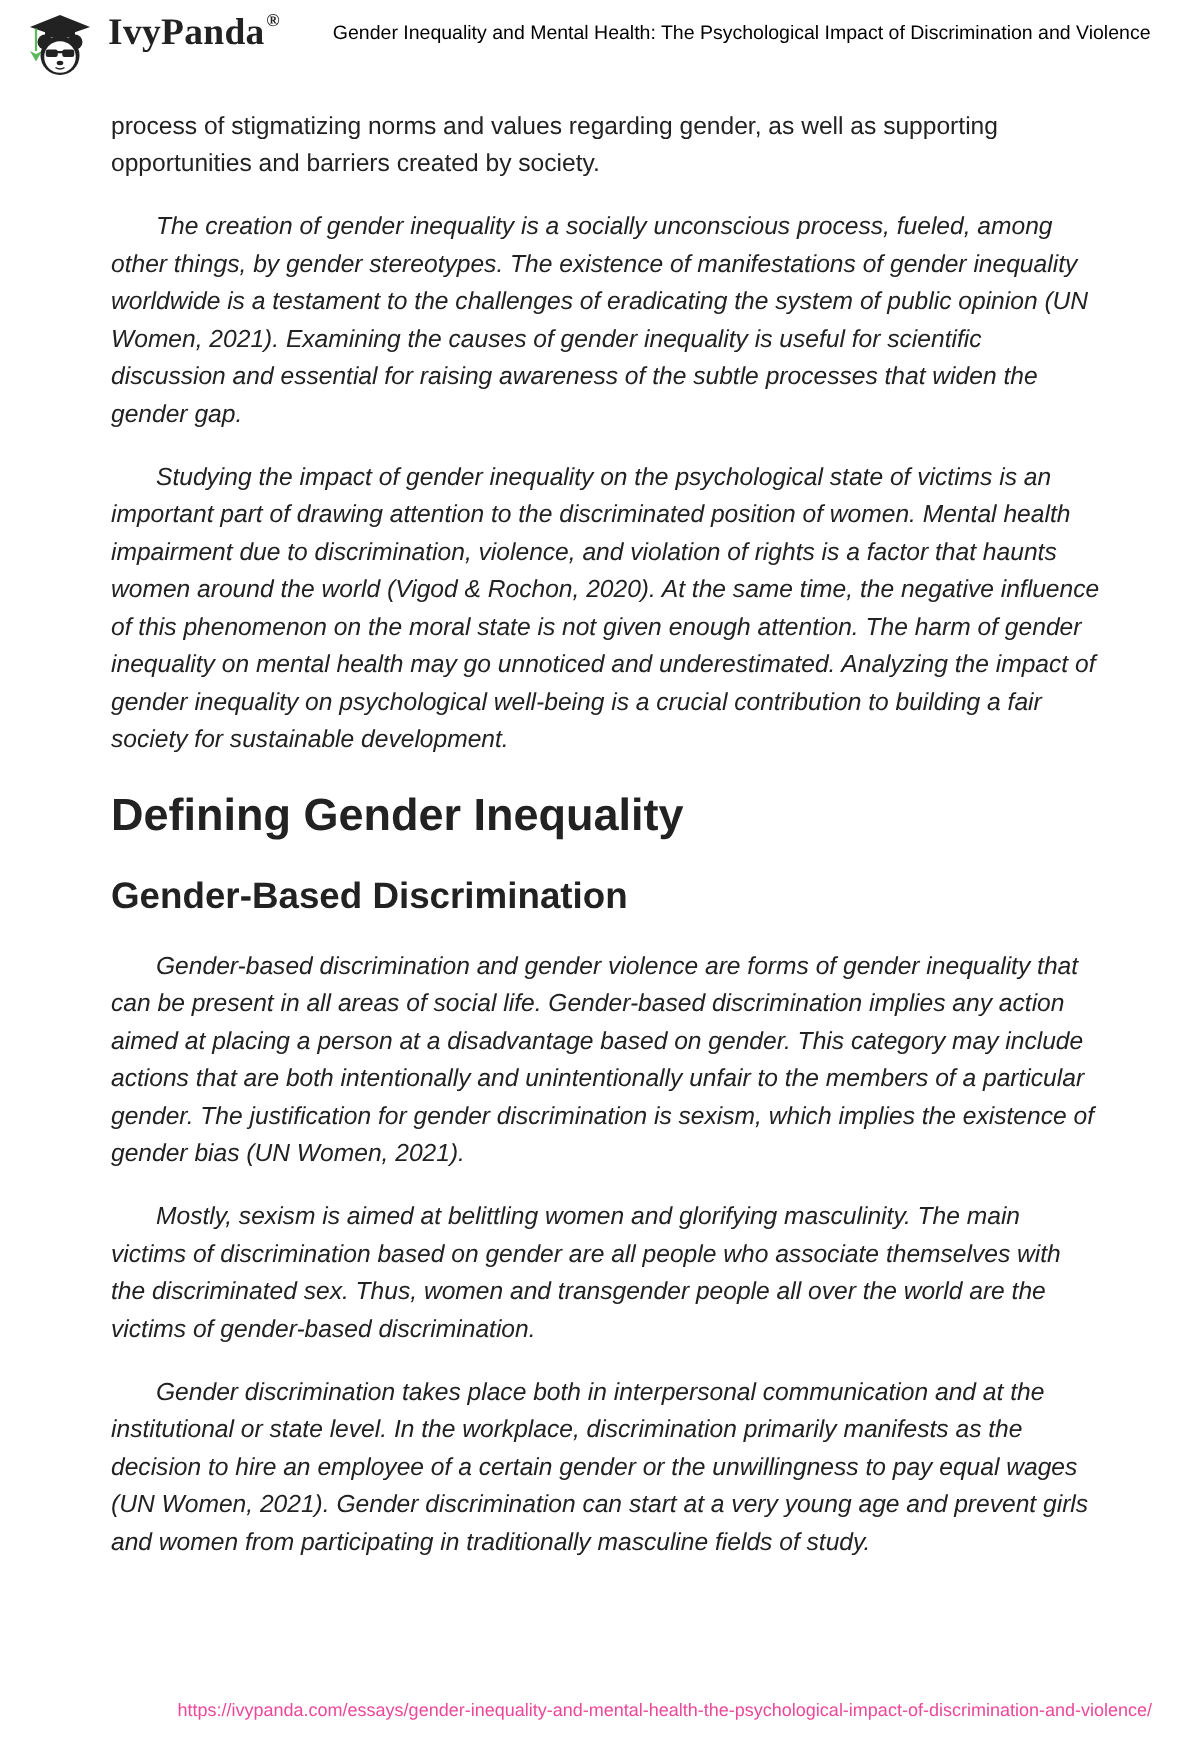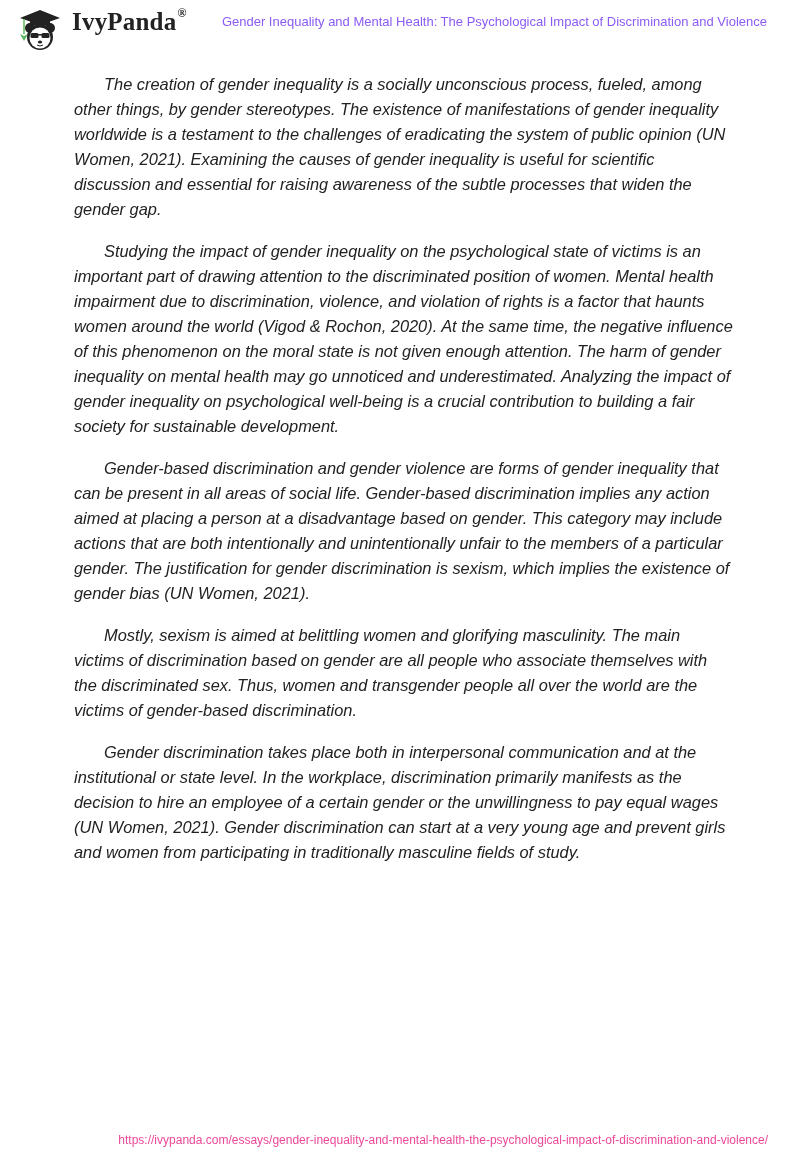--- a/index.html
+++ b/index.html
@@ -48,21 +48,21 @@
       vertical-align: top;
       position: relative;
       top: -2px;
       margin-left: 1px;
     }
     .doc-title {
       position: absolute;
       right: 33px;
       top: 14px;
       font-size: 13px;
-      color: #8b5cf6;
+      color: #000000;
       white-space: nowrap;
       text-align: center;
     }
     .content {
       position: absolute;
       left: 74px;
       top: 72px;
       width: 660px;
     }
     p {
@@ -122,22 +122,25 @@
 
       <ellipse cx="22" cy="34" rx="2.2" ry="1.5" fill="#222"></ellipse>
       <path d="M19,37 Q22,39 25,37" stroke="#222" stroke-width="1" fill="none"></path>
     </svg>
     <span class="logo-text"><span>IvyPanda</span><sup>®</sup></span>
   </div>
   <div class="doc-title">Gender Inequality and Mental Health: The Psychological Impact of Discrimination and Violence</div>
 </div>
 
 <div class="content">
+  <p>process of stigmatizing norms and values regarding gender, as well as supporting opportunities and barriers created by society.</p>
   <p class="indent">The creation of gender inequality is a socially unconscious process, fueled, among other things, by gender stereotypes. The existence of manifestations of gender inequality worldwide is a testament to the challenges of eradicating the system of public opinion (UN Women, 2021). Examining the causes of gender inequality is useful for scientific discussion and essential for raising awareness of the subtle processes that widen the gender gap.</p>
   <p class="indent">Studying the impact of gender inequality on the psychological state of victims is an important part of drawing attention to the discriminated position of women. Mental health impairment due to discrimination, violence, and violation of rights is a factor that haunts women around the world (Vigod &amp; Rochon, 2020). At the same time, the negative influence of this phenomenon on the moral state is not given enough attention. The harm of gender inequality on mental health may go unnoticed and underestimated. Analyzing the impact of gender inequality on psychological well-being is a crucial contribution to building a fair society for sustainable development.</p>
 
+  <h1>Defining Gender Inequality</h1>
+  <h2>Gender-Based Discrimination</h2>
 
   <p class="indent">Gender-based discrimination and gender violence are forms of gender inequality that can be present in all areas of social life. Gender-based discrimination implies any action aimed at placing a person at a disadvantage based on gender. This category may include actions that are both intentionally and unintentionally unfair to the members of a particular gender. The justification for gender discrimination is sexism, which implies the existence of gender bias (UN Women, 2021).</p>
   <p class="indent">Mostly, sexism is aimed at belittling women and glorifying masculinity. The main victims of discrimination based on gender are all people who associate themselves with the discriminated sex. Thus, women and transgender people all over the world are the victims of gender-based discrimination.</p>
   <p class="indent">Gender discrimination takes place both in interpersonal communication and at the institutional or state level. In the workplace, discrimination primarily manifests as the decision to hire an employee of a certain gender or the unwillingness to pay equal wages (UN Women, 2021). Gender discrimination can start at a very young age and prevent girls and women from participating in traditionally masculine fields of study.</p>
 </div>
 
 <div class="footer-url">https://ivypanda.com/essays/gender-inequality-and-mental-health-the-psychological-impact-of-discrimination-and-violence/</div>
 
 </body></html>

